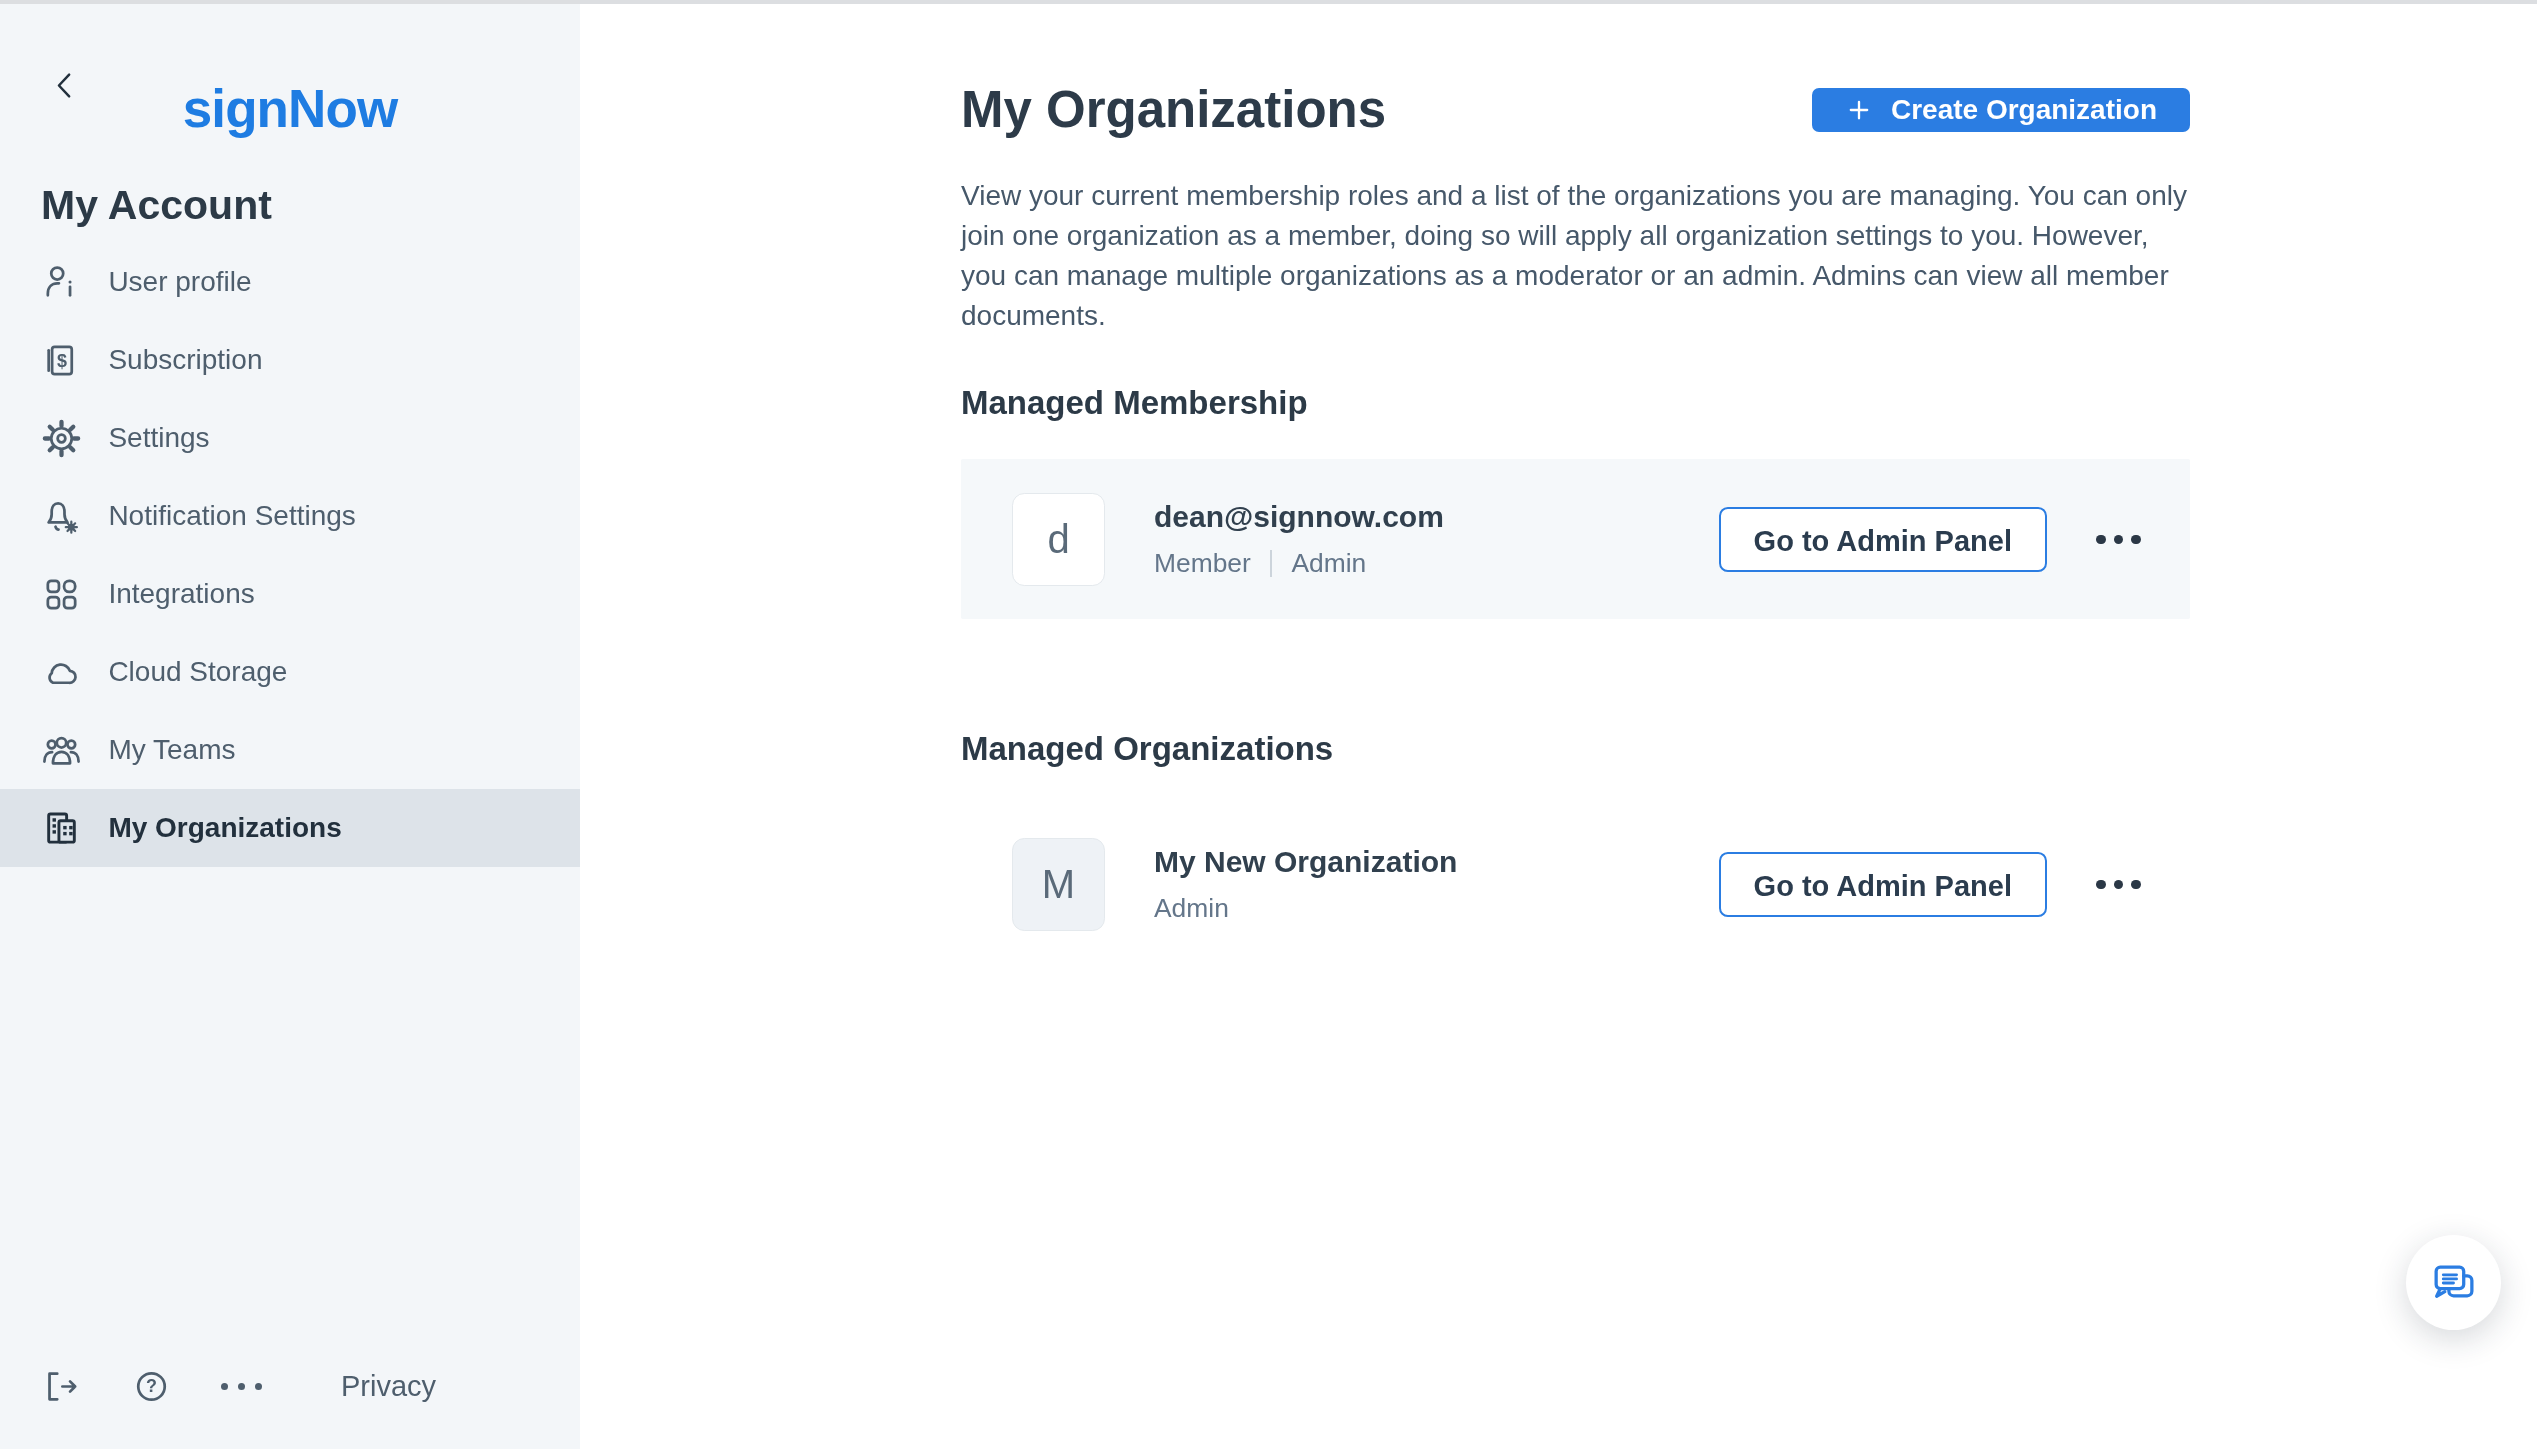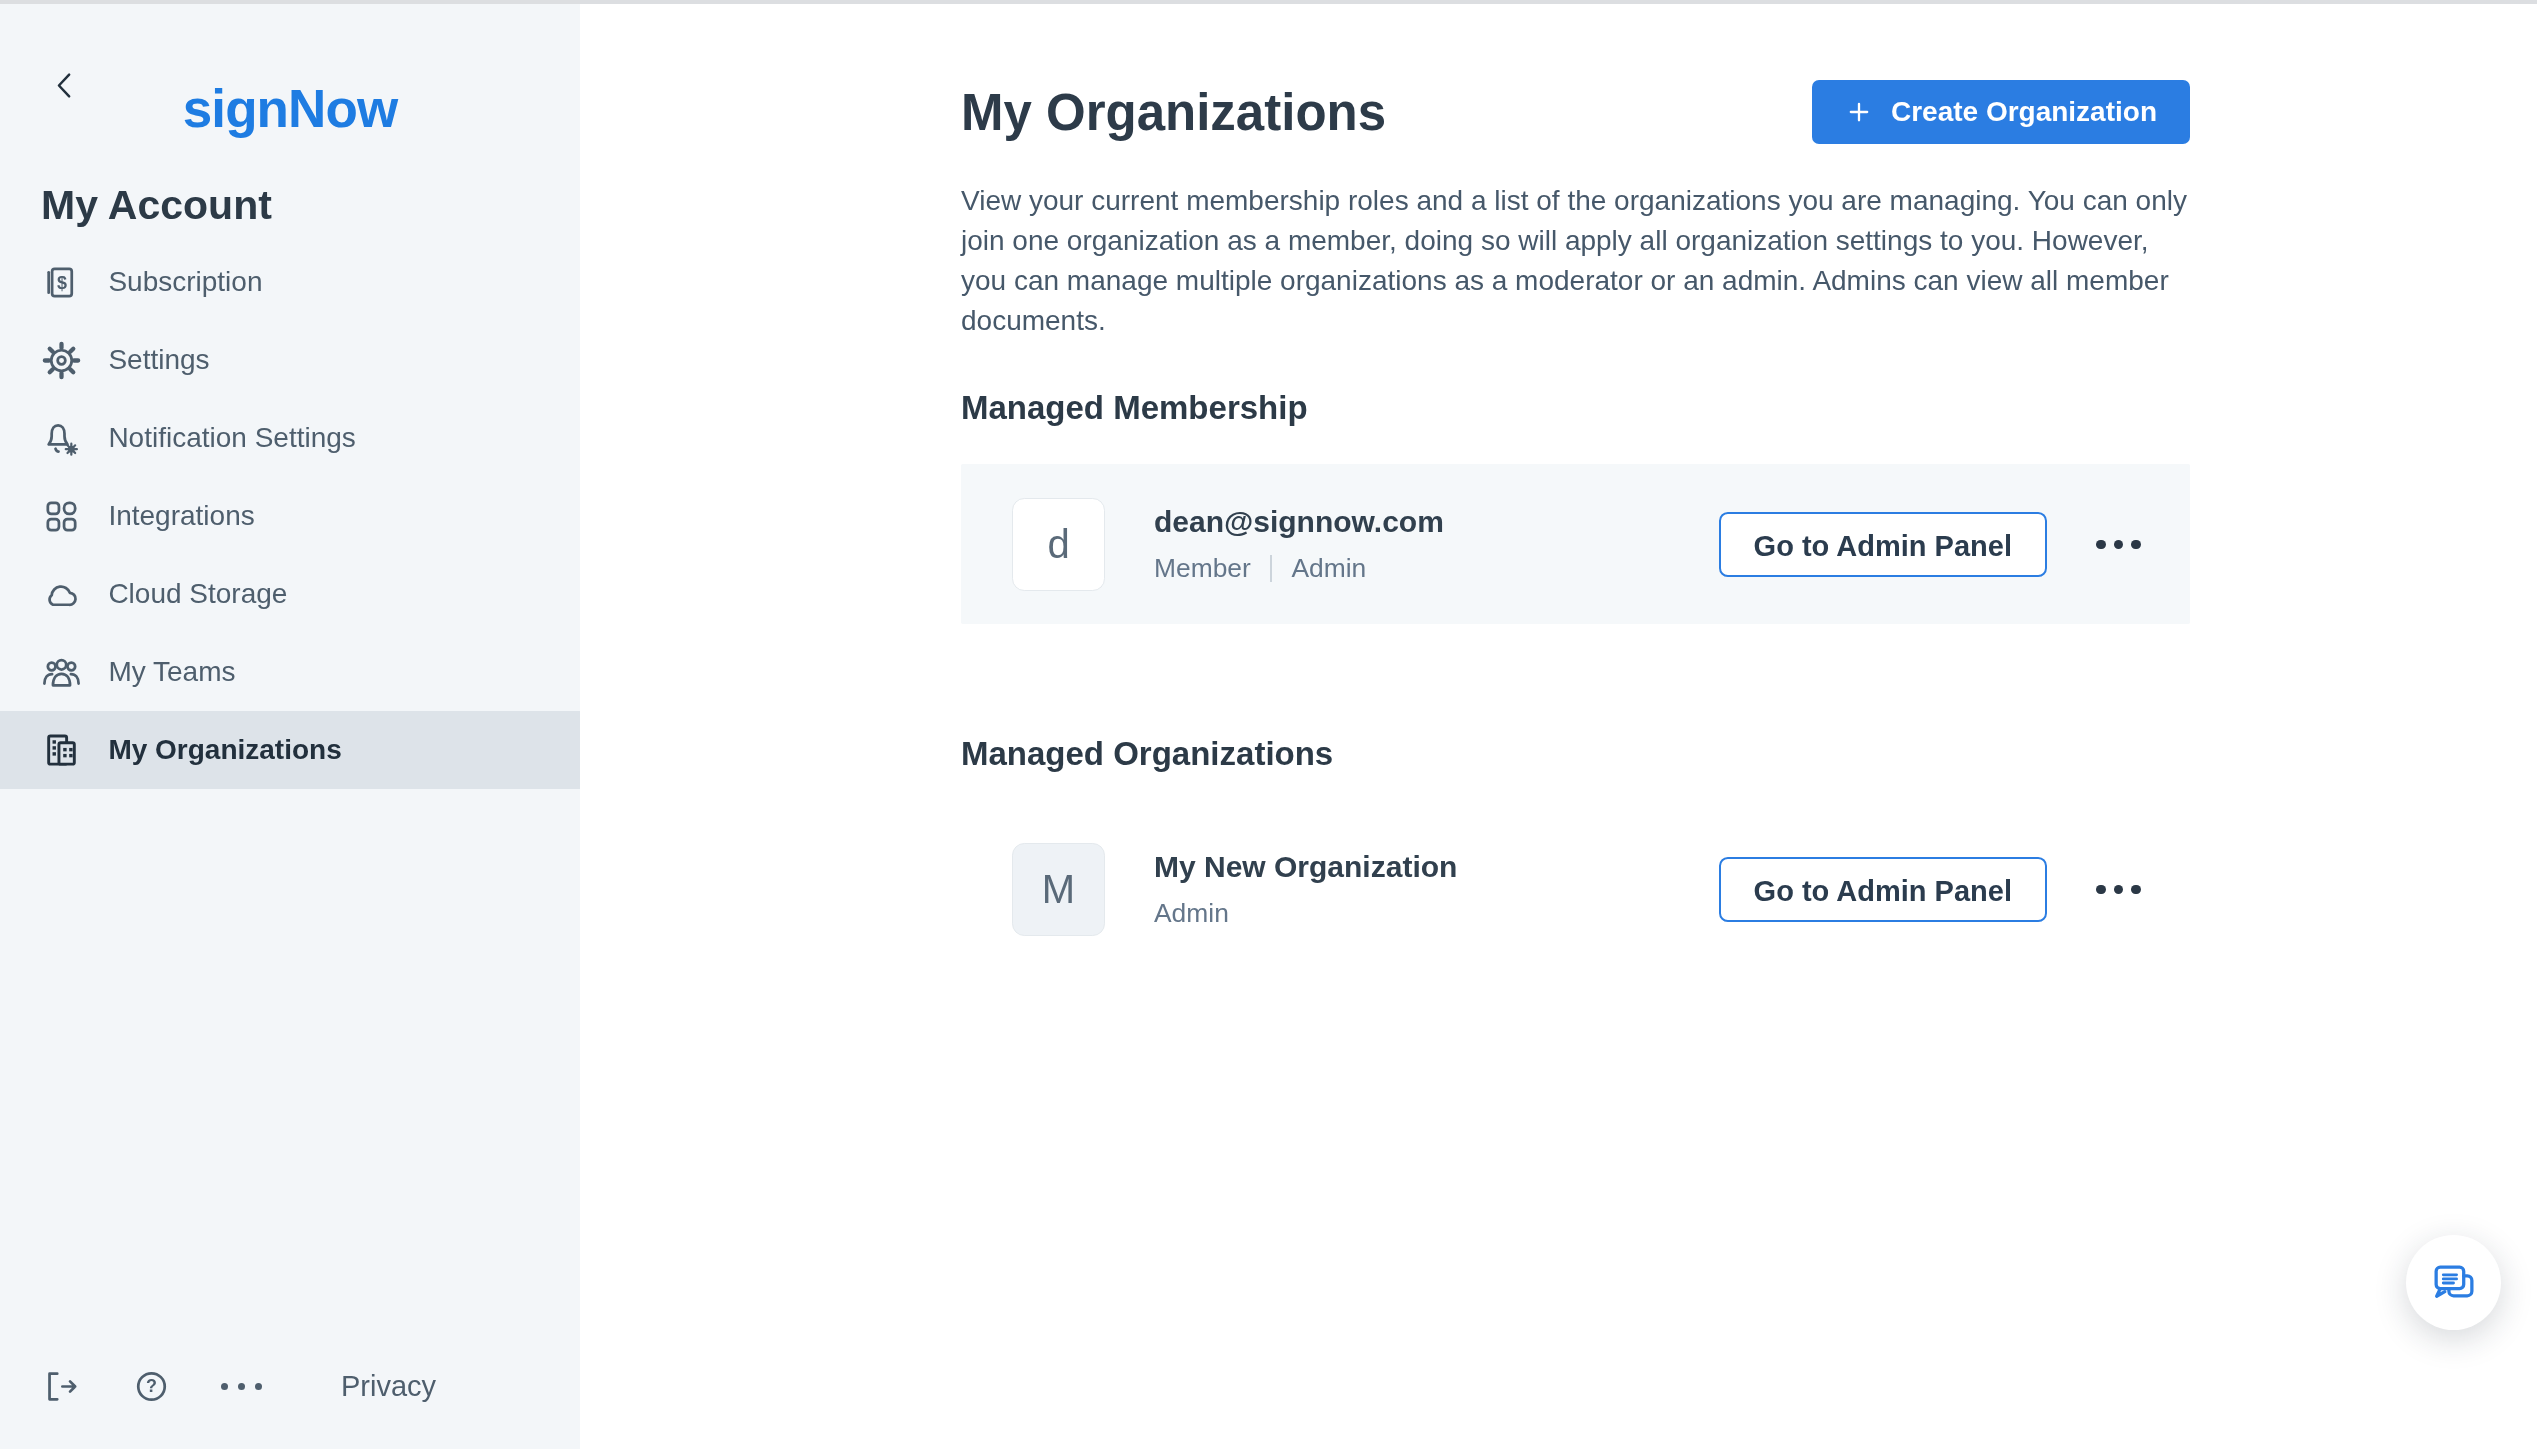--- a/index.html
+++ b/index.html
@@ -24,21 +24,21 @@
   .nav-item.active { background:#dde3e9; color:#22303d; font-weight:700; }
   .side-footer { position:absolute; left:41px; bottom:42px; display:flex; align-items:center; gap:49px; }
   .foot-icon { width:41px; height:41px; display:flex; align-items:center; justify-content:center; cursor:pointer; }
   .privacy { font-size:29px; color:#4e5e6d; margin-left:30px; cursor:pointer; }
 
   
   .main { flex:1; background:#ffffff; position:relative; }
   .content { width:1229px; margin-left:381px; }
   .header-row { display:flex; justify-content:space-between; align-items:center; margin-top:76px; }
   .page-title { font-size:51px; font-weight:700; color:#2d3b49; }
-  .create-btn { display:flex; align-items:center; gap:17.6px; background:#2b7de2; color:#fff; height:64px; padding:0 33px; border:none; border-radius:7px; font-size:28px; font-weight:700; font-family:inherit; cursor:pointer; }
+  .create-btn { display:flex; align-items:center; gap:17.6px; background:#2b7de2; color:#fff; height:44px; padding:0 33px; border:none; border-radius:7px; font-size:28px; font-weight:700; font-family:inherit; cursor:pointer; }
   .description { margin-top:37px; font-size:28px; line-height:40px; color:#46586a; }
   .section-heading { font-size:33px; font-weight:700; color:#2c3a47; }
   .sh-1 { margin-top:48px; }
   .sh-2 { margin-top:111px; }
   .member-row { display:flex; align-items:center; padding:0 49px 0 51px; }
   .row-card { margin-top:37px; height:160px; background:#f5f8fa; border-radius:1.8px; }
   .row-plain { margin-top:49px; height:134px; }
   .avatar { width:93px; height:93px; border-radius:12.3px; border:1.8px solid #e4e9ed; display:flex; align-items:center; justify-content:center; font-size:40px; color:#5a6a79; flex-shrink:0; }
   .avatar-white { background:#ffffff; }
   .avatar-gray { background:#eef2f6; }
@@ -72,20 +72,29 @@
           <path d="M29 9 L15 24 L29 39"></path>
         </svg>
       </div>
       <div class="logo">signNow</div>
     </div>
 
     <div class="account-title">My Account</div>
 
     <nav class="nav">
 
+      <div class="nav-item">
+        <svg viewBox="0 0 48 48" class="i-slate">
+          <circle cx="19" cy="13.5" r="7"></circle>
+          <path d="M8 39 v-2 c0,-8 5,-12 11,-12 h2"></path>
+          <line x1="34" y1="29" x2="34" y2="39"></line>
+          <circle cx="34" cy="23.5" r="1.8" fill="#4e5e6d" stroke="none"></circle>
+        </svg>
+        <span>User profile</span>
+      </div>
 
       <div class="nav-item">
         <svg viewBox="0 0 48 48" class="i-slate" style="font-size:32px">
           <rect x="13" y="8" width="23" height="32" rx="3"></rect>
           <path d="M9 12 v24"></path>
           <text x="24.5" y="31.5" font-size="21" font-weight="bold" text-anchor="middle" fill="#4e5e6d" stroke="none">$</text>
         </svg>
         <span>Subscription</span>
       </div>
 

